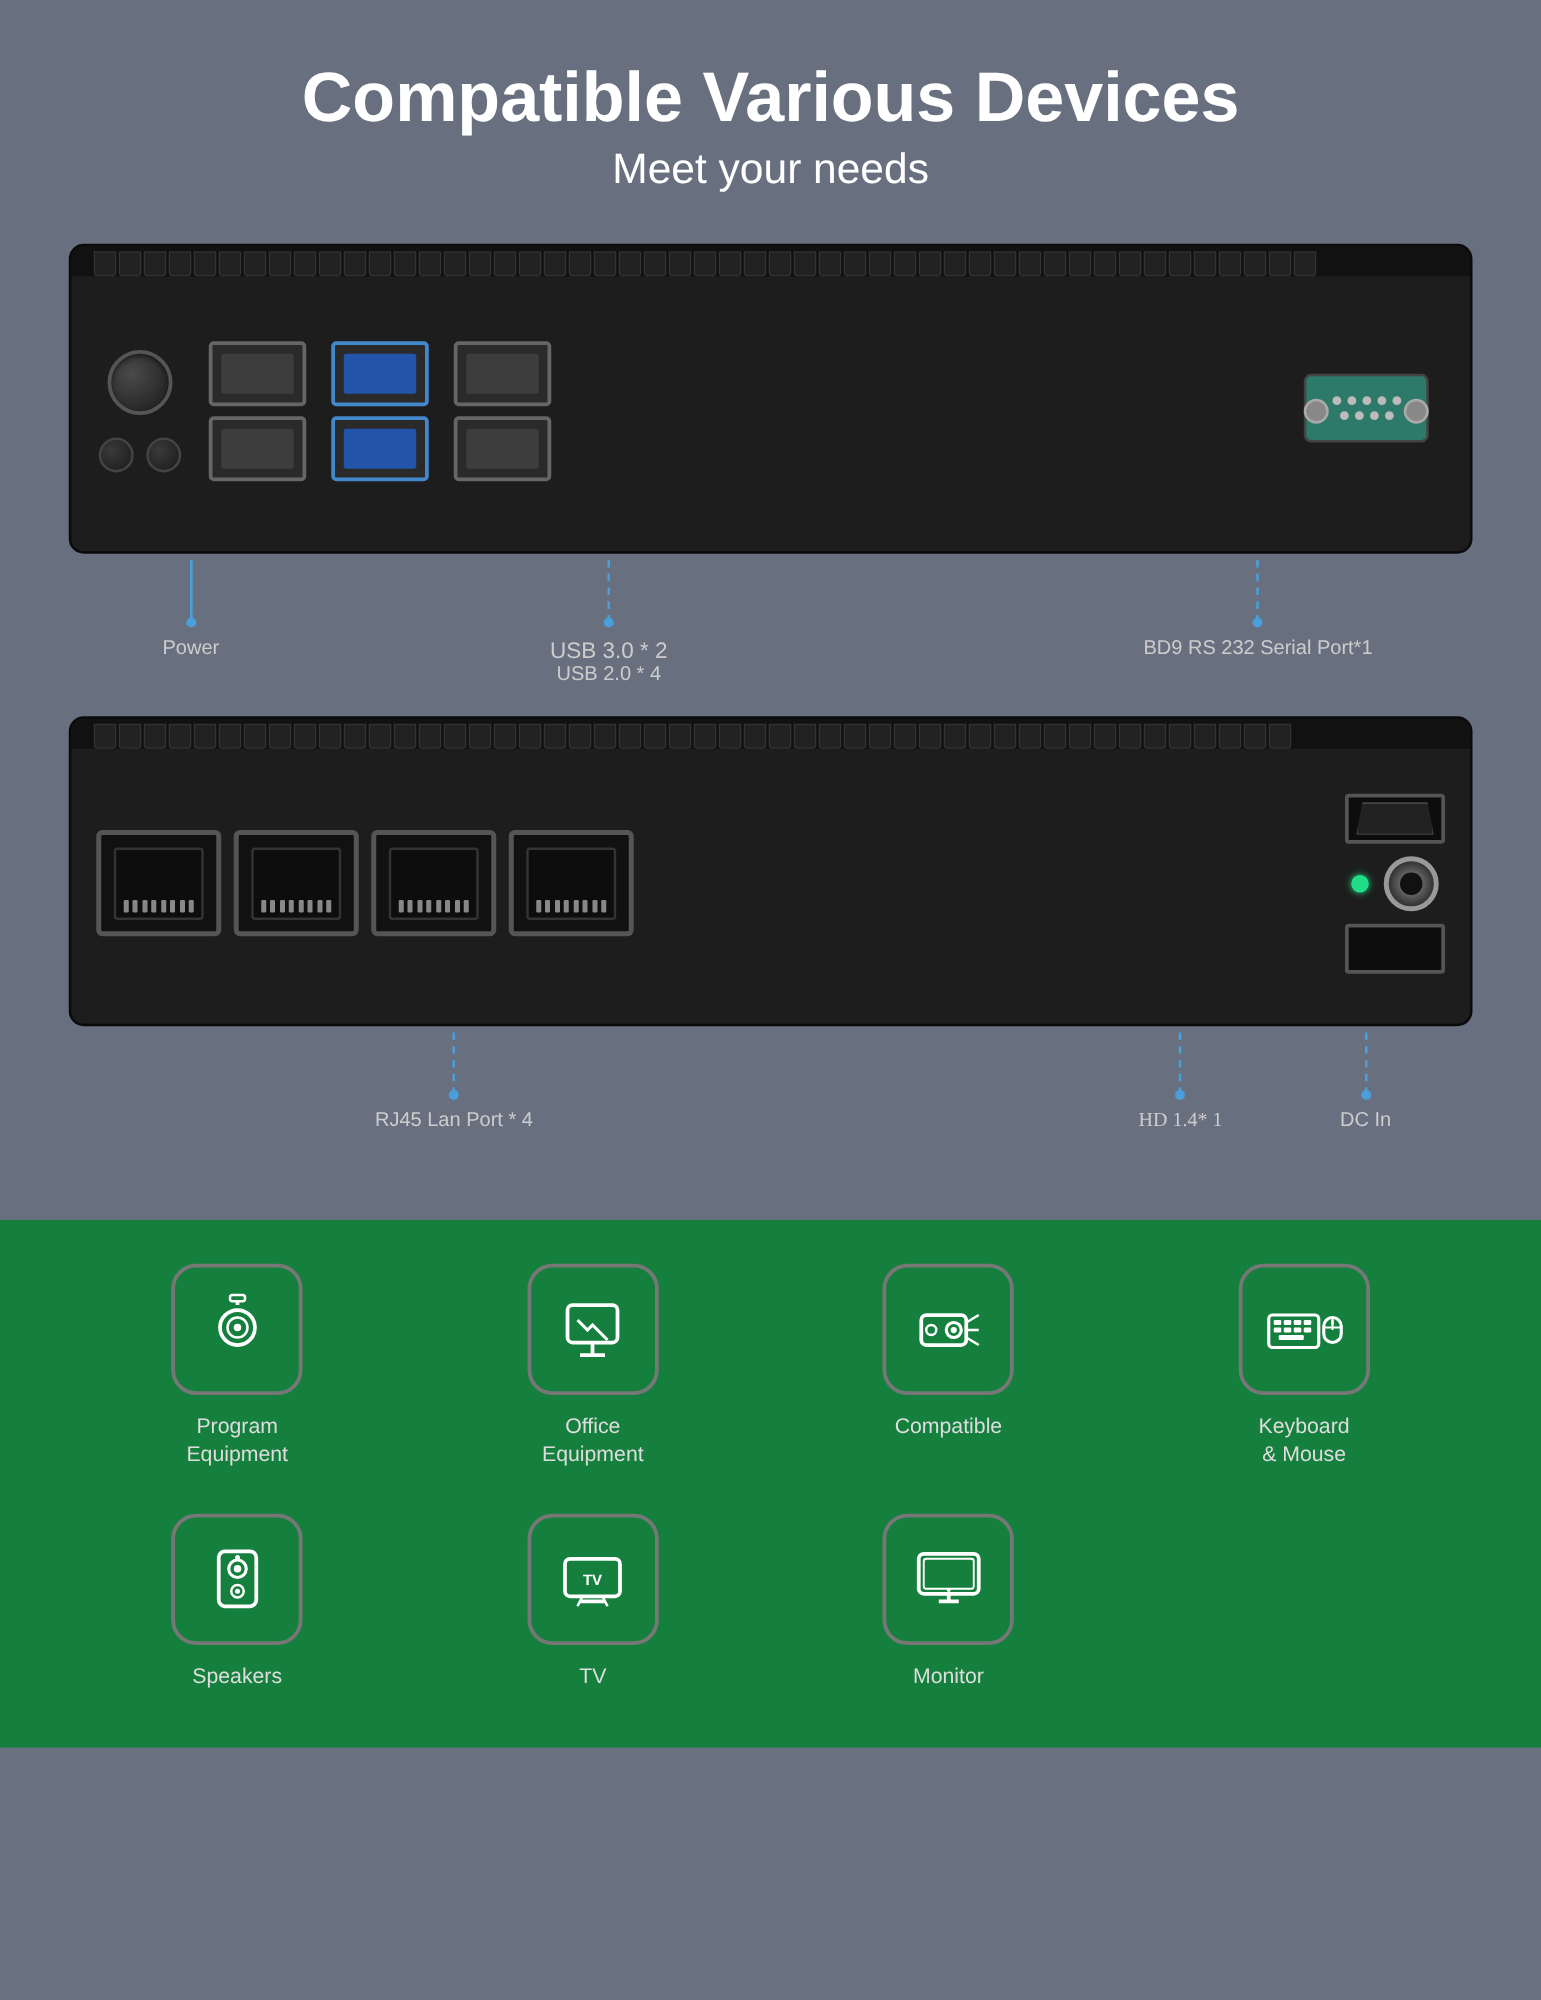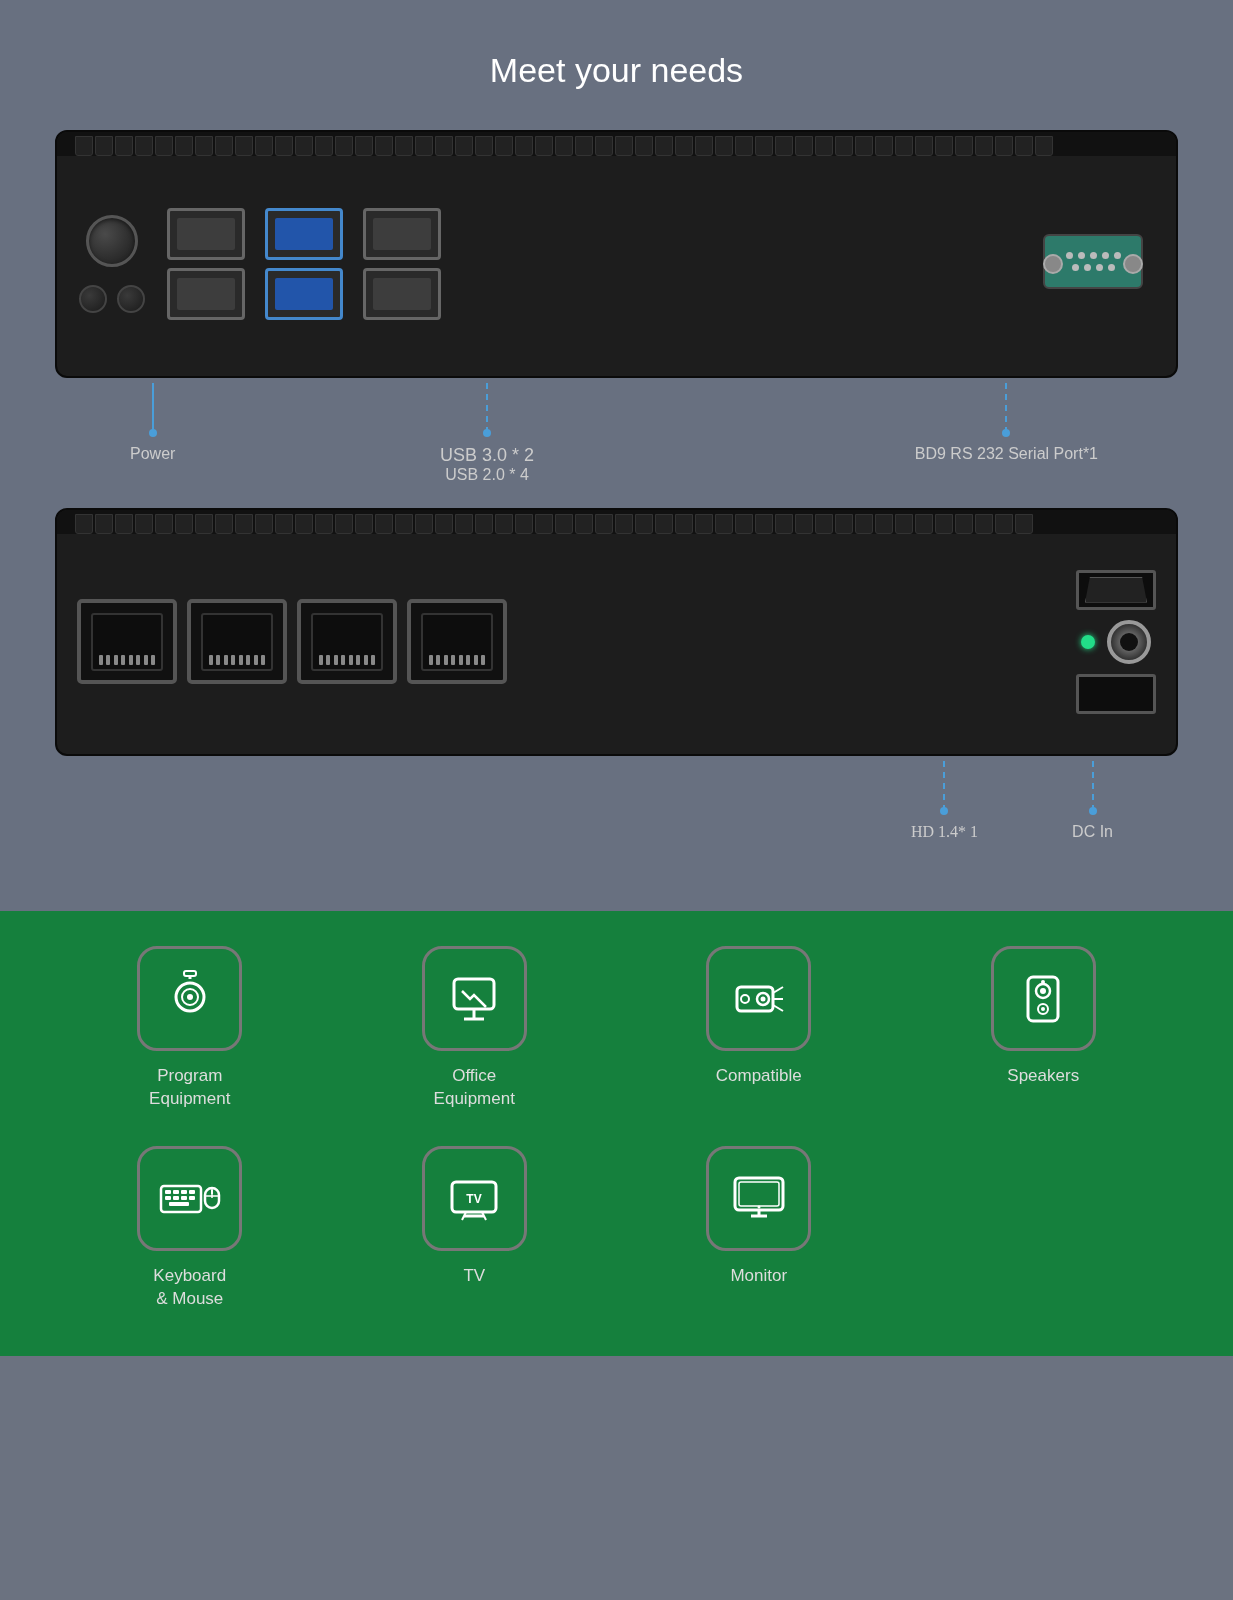--- a/index.html
+++ b/index.html
@@ -348,20 +348,21 @@
       line-height: 1.35;
       font-weight: 400;
     }
   </style>
 </head>
 <body>
 
 <div class="infographic">
 
   <div class="section-header">
+    <h1 class="main-title">Compatible Various Devices</h1>
     <h2 class="sub-title">Meet your needs</h2>
   </div>
 
   <div class="devices-area">
 
     <div class="top-panel-container">
       <div class="device-top">
 
         <div class="fins-bar">
           <div class="fin-tooth"></div>
@@ -628,20 +629,25 @@
                 <div class="dc-center"></div>
               </div>
             </div>
             <div class="dp-slot"></div>
           </div>
         </div>
       </div>
 
       <div style="position:relative; height:110px; margin-top:5px;">
 
+        <div style="position:absolute; left:245px; top:0; text-align:center;">
+          <div style="width:2px; height:50px; border-left:2px dashed #4a9ed9; margin:0 auto;"></div>
+          <div style="width:8px; height:8px; background:#4a9ed9; border-radius:50%; margin:-4px auto 0;"></div>
+          <div style="color:#ccc; font-size:16px; text-align:center; margin-top:8px;">RJ45 Lan Port * 4</div>
+        </div>
 
         <div style="position:absolute; right:200px; top:0; text-align:center;">
           <div style="width:2px; height:50px; border-left:2px dashed #4a9ed9; margin:0 auto;"></div>
           <div style="width:8px; height:8px; background:#4a9ed9; border-radius:50%; margin:-4px auto 0;"></div>
           <div style="color:#ccc; font-size:16px; text-align:center; margin-top:8px;font-family:Liberation Serif, serif;">HD 1.4* 1</div>
         </div>
 
         <div style="position:absolute; right:65px; top:0; text-align:center;">
           <div style="width:2px; height:50px; border-left:2px dashed #4a9ed9; margin:0 auto;"></div>
           <div style="width:8px; height:8px; background:#4a9ed9; border-radius:50%; margin:-4px auto 0;"></div>
@@ -690,34 +696,20 @@
             <line x1="44" y1="24" x2="54" y2="18" stroke="white" stroke-width="2"></line>
             <line x1="44" y1="30" x2="54" y2="30" stroke="white" stroke-width="2"></line>
             <line x1="44" y1="36" x2="54" y2="42" stroke="white" stroke-width="2"></line>
           </svg>
         </div>
         <div class="compat-label">Compatible</div>
       </div>
 
       <div class="compat-item">
         <div class="compat-icon-box">
-          <svg width="60" height="60" viewBox="0 0 60 60">
-            <rect x="15" y="8" width="30" height="44" rx="5" fill="none" stroke="white" stroke-width="3"></rect>
-            <circle cx="30" cy="22" r="7" fill="none" stroke="white" stroke-width="2.5"></circle>
-            <circle cx="30" cy="22" r="3" fill="white"></circle>
-            <circle cx="30" cy="40" r="5" fill="none" stroke="white" stroke-width="2"></circle>
-            <circle cx="30" cy="40" r="2" fill="white"></circle>
-            <circle cx="30" cy="13" r="2" fill="white"></circle>
-          </svg>
-        </div>
-        <div class="compat-label">Speakers</div>
-      </div>
-
-      <div class="compat-item">
-        <div class="compat-icon-box">
           <svg width="65" height="60" viewBox="0 0 65 60">
 
             <rect x="4" y="18" width="40" height="26" rx="3" fill="none" stroke="white" stroke-width="2.5"></rect>
             <rect x="8" y="22" width="6" height="4" rx="1" fill="white"></rect>
             <rect x="16" y="22" width="6" height="4" rx="1" fill="white"></rect>
             <rect x="24" y="22" width="6" height="4" rx="1" fill="white"></rect>
             <rect x="32" y="22" width="6" height="4" rx="1" fill="white"></rect>
             <rect x="8" y="28" width="6" height="4" rx="1" fill="white"></rect>
             <rect x="16" y="28" width="6" height="4" rx="1" fill="white"></rect>
             <rect x="24" y="28" width="6" height="4" rx="1" fill="white"></rect>
@@ -726,20 +718,34 @@
 
             <rect x="48" y="20" width="14" height="20" rx="7" fill="none" stroke="white" stroke-width="2.5"></rect>
             <line x1="55" y1="20" x2="55" y2="30" stroke="white" stroke-width="1.5"></line>
             <line x1="48" y1="28" x2="62" y2="28" stroke="white" stroke-width="1.5"></line>
             <line x1="55" y1="22" x2="55" y2="26" stroke="white" stroke-width="2"></line>
           </svg>
         </div>
         <div class="compat-label">Keyboard<br>&amp; Mouse</div>
       </div>
 
+      <div class="compat-item">
+        <div class="compat-icon-box">
+          <svg width="60" height="60" viewBox="0 0 60 60">
+            <rect x="15" y="8" width="30" height="44" rx="5" fill="none" stroke="white" stroke-width="3"></rect>
+            <circle cx="30" cy="22" r="7" fill="none" stroke="white" stroke-width="2.5"></circle>
+            <circle cx="30" cy="22" r="3" fill="white"></circle>
+            <circle cx="30" cy="40" r="5" fill="none" stroke="white" stroke-width="2"></circle>
+            <circle cx="30" cy="40" r="2" fill="white"></circle>
+            <circle cx="30" cy="13" r="2" fill="white"></circle>
+          </svg>
+        </div>
+        <div class="compat-label">Speakers</div>
+      </div>
+
 
       <div class="compat-item">
         <div class="compat-icon-box">
           <svg width="60" height="60" viewBox="0 0 60 60">
             <rect x="8" y="14" width="44" height="30" rx="4" fill="none" stroke="white" stroke-width="3"></rect>
             <text x="30" y="35" font-size="12" fill="white" text-anchor="middle" font-family="Arial" font-weight="bold">TV</text>
             <line x1="20" y1="48" x2="40" y2="48" stroke="white" stroke-width="3"></line>
             <line x1="22" y1="44" x2="18" y2="52" stroke="white" stroke-width="2"></line>
             <line x1="38" y1="44" x2="42" y2="52" stroke="white" stroke-width="2"></line>
           </svg>

